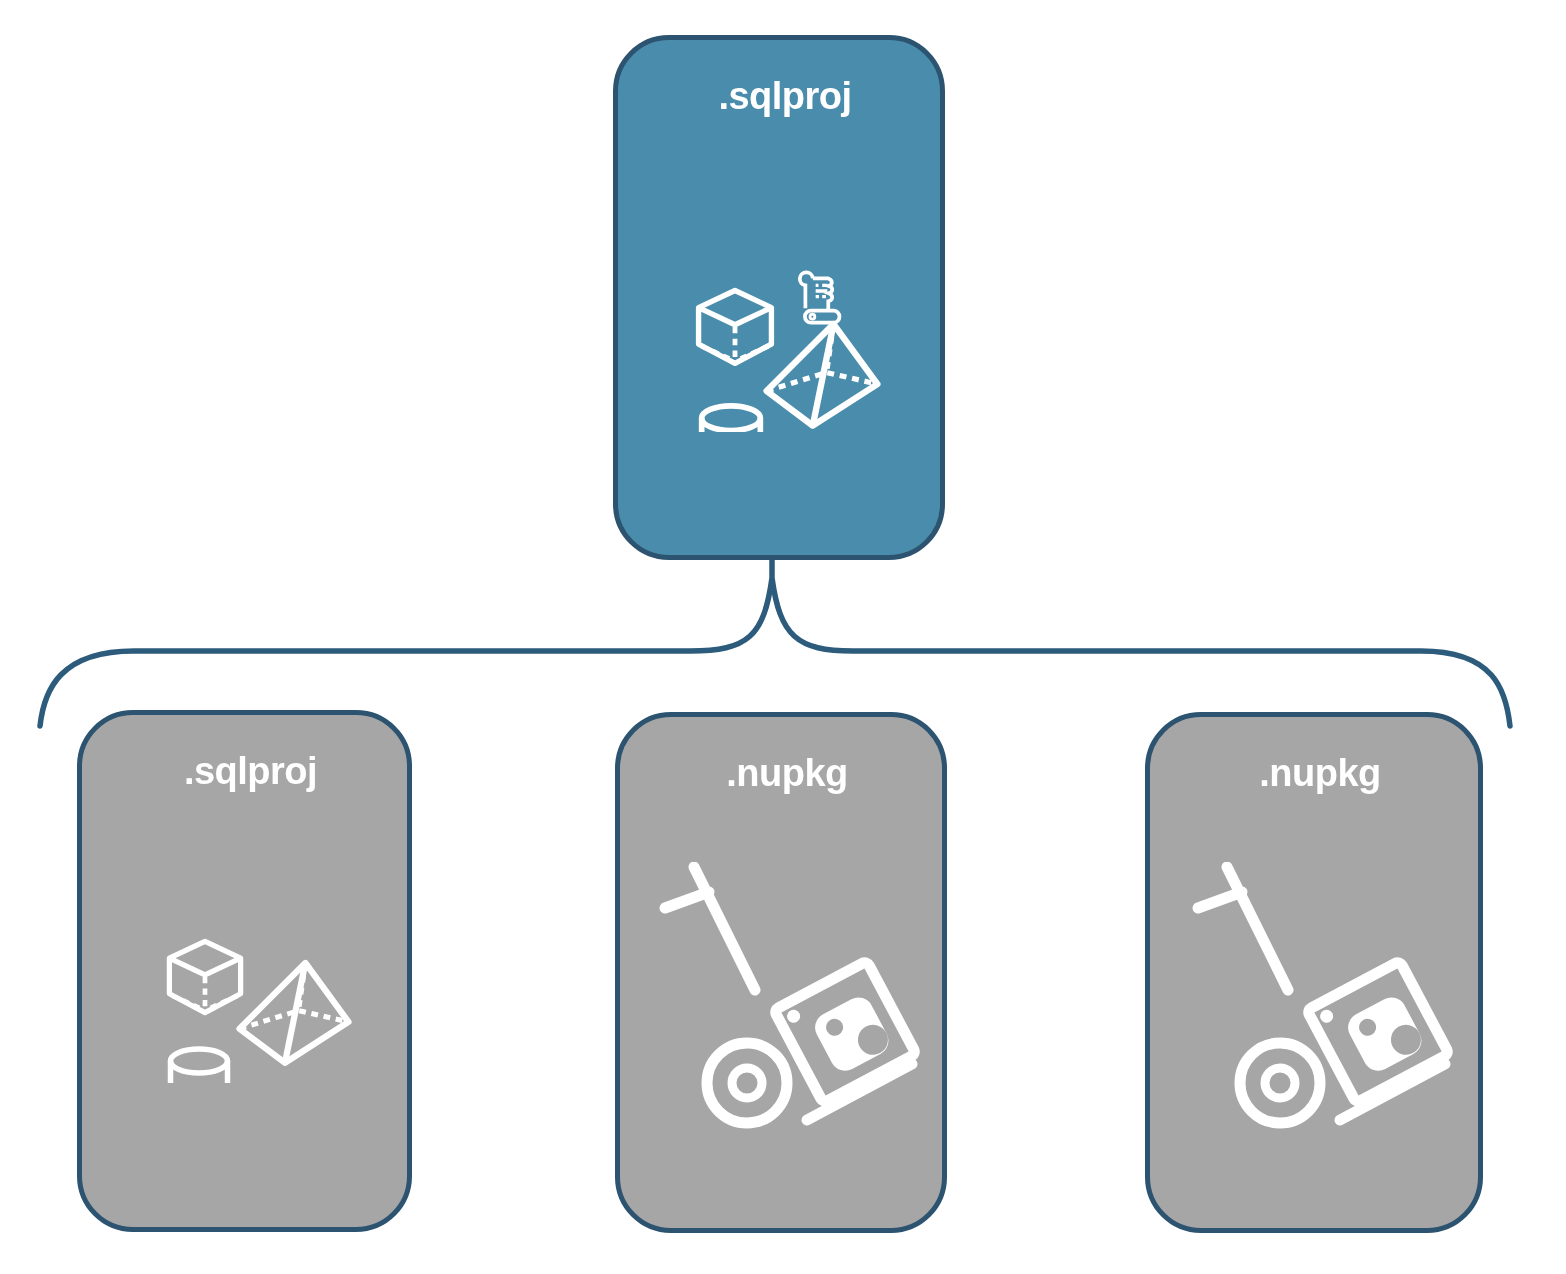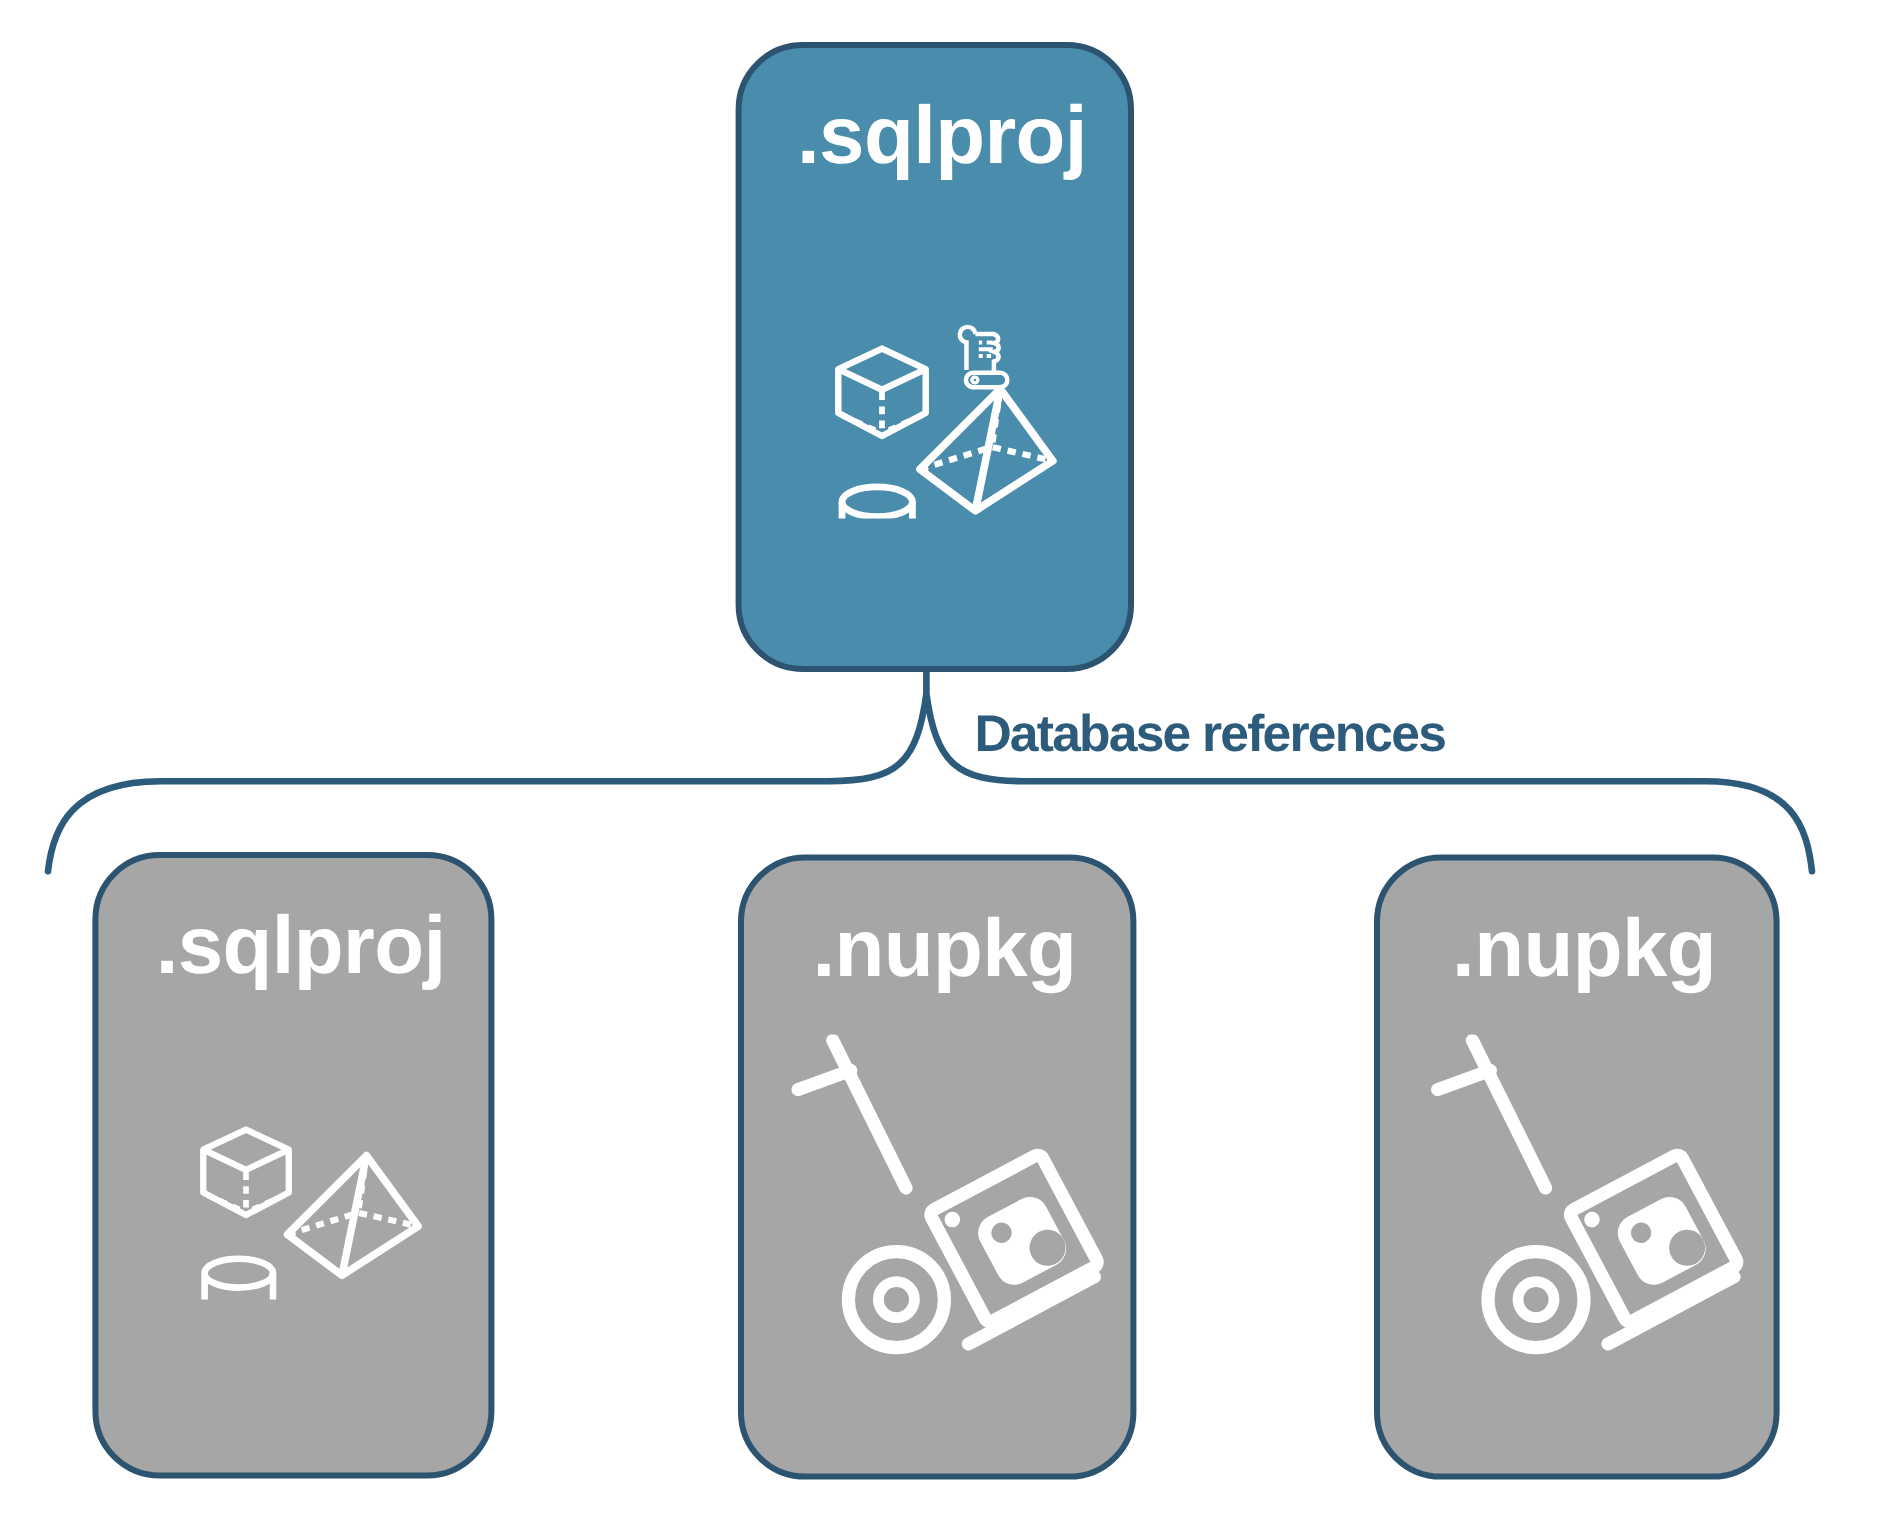--- a/index.html
+++ b/index.html
@@ -19,21 +19,21 @@
   }
   .box{
     position:absolute;box-sizing:border-box;
     border:5px solid var(--box-border,#2C536F);
     border-radius:56px;
   }
   .box.main{background:var(--main-box-fill,#4A8CAB);}
   .box.ref{background:var(--reference-box-fill,#A6A6A6);}
   .box-label{
     position:absolute;left:12px;right:0;top:36px;text-align:center;
-    font-size:68px;font-weight:800;letter-spacing:-0.5px;line-height:1.1;
+    font-size:38px;font-weight:800;letter-spacing:-0.5px;line-height:1.1;
     color:var(--box-label-text,#FFFFFF);
   }
   .icons{position:absolute;}
   .icons use{stroke:var(--icon-stroke,#FFFFFF);fill:none;}
 </style>
 </head>
 <body>
 
 <div class="canvas">
 
@@ -77,21 +77,20 @@
         </g>
         <path d="M150 258 L255 202" stroke-width="11" stroke-linecap="round"></path>
       </symbol>
     </defs>
   </svg>
 
   <svg class="brace" viewBox="0 0 1566 1274">
     <path d="M40 726 C44 690 60 651 134 651 L690 651 C748 651 764 636 772 578 L772 556 M772 578 C780 636 797 651 853 651 L1421 651 C1494 651 1506 690 1510 726"></path>
   </svg>
 
-  <div class="connector-label">Database references</div>
 
   <div class="box main" style="left:613px;top:35px;width:332px;height:525px;">
     <div class="box-label">.sqlproj</div>
     <svg class="icons" style="left:72px;top:120px;width:200px;height:272px;" viewBox="0 0 200 272">
       <use href="#i-scroll" x="100" y="2" width="56"></use>
       <use href="#i-cube" x="0" y="32" width="90"></use>
       <use href="#i-pyramid" x="72" y="80" width="120"></use>
       <use href="#i-cylinder" x="6" y="152" width="70"></use>
       <use href="#i-scroll" x="100" y="206" width="56"></use>
     </svg>

